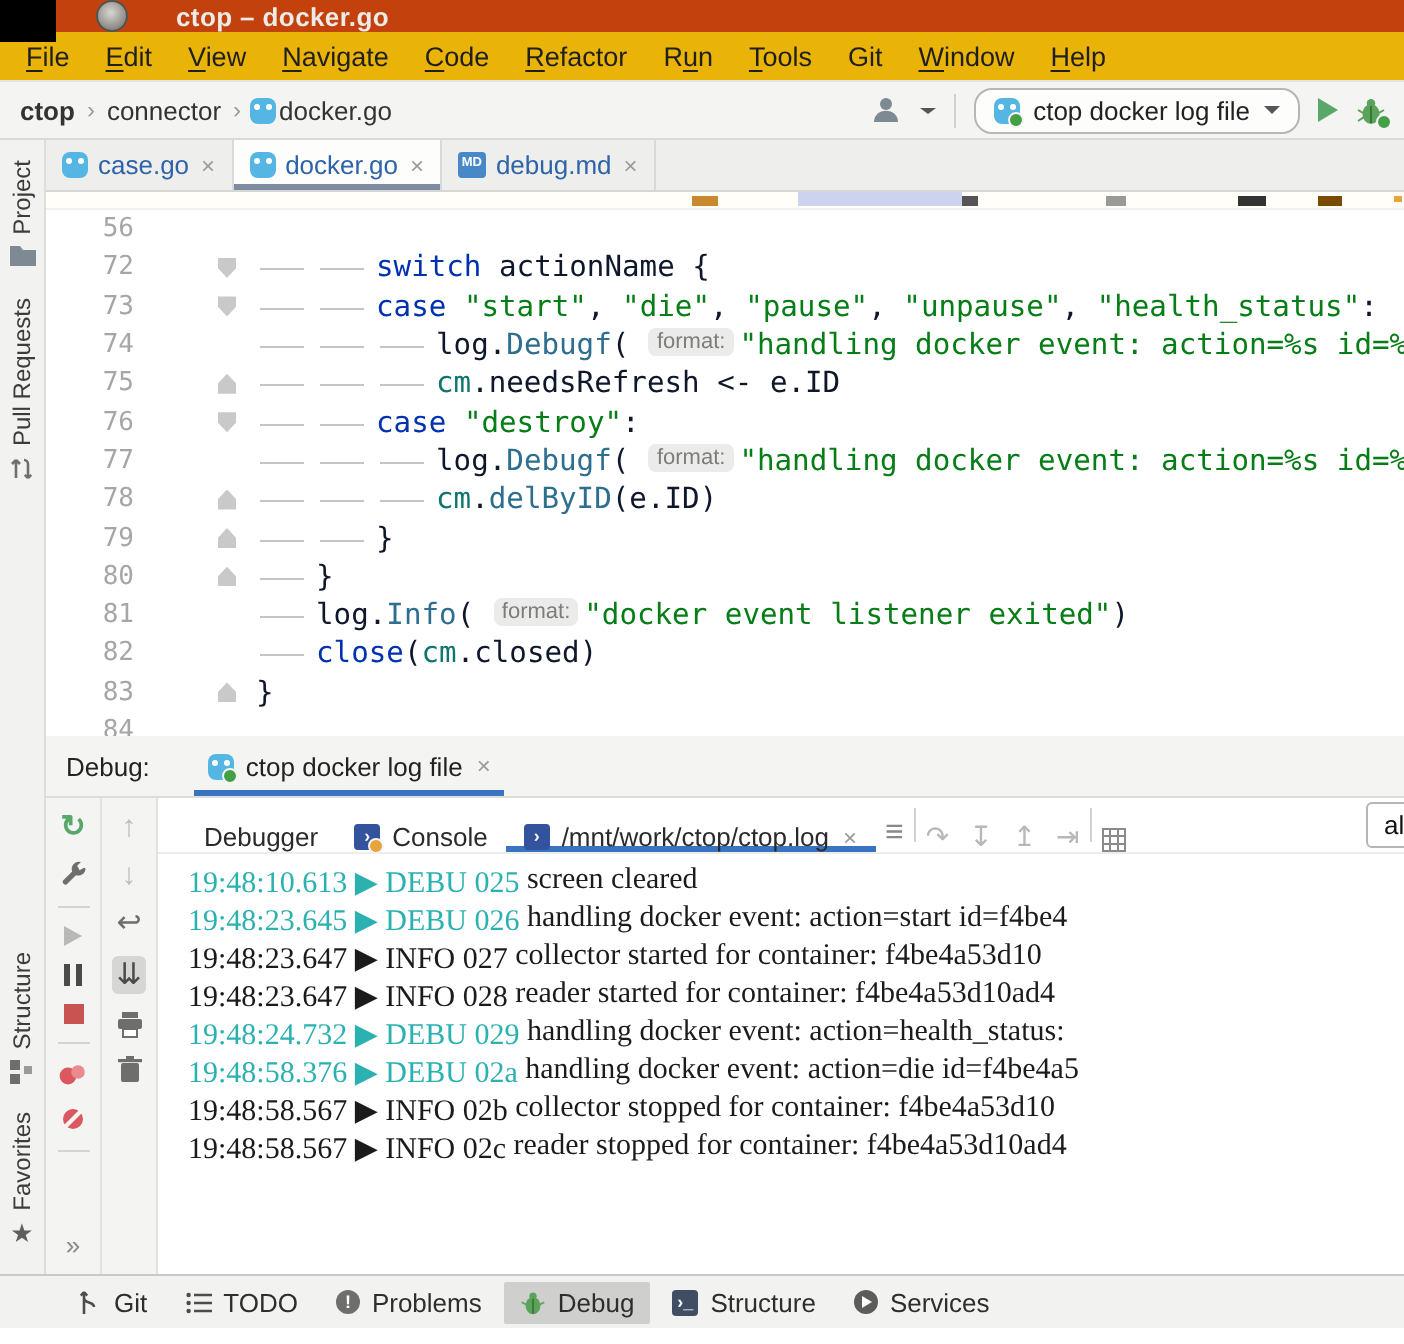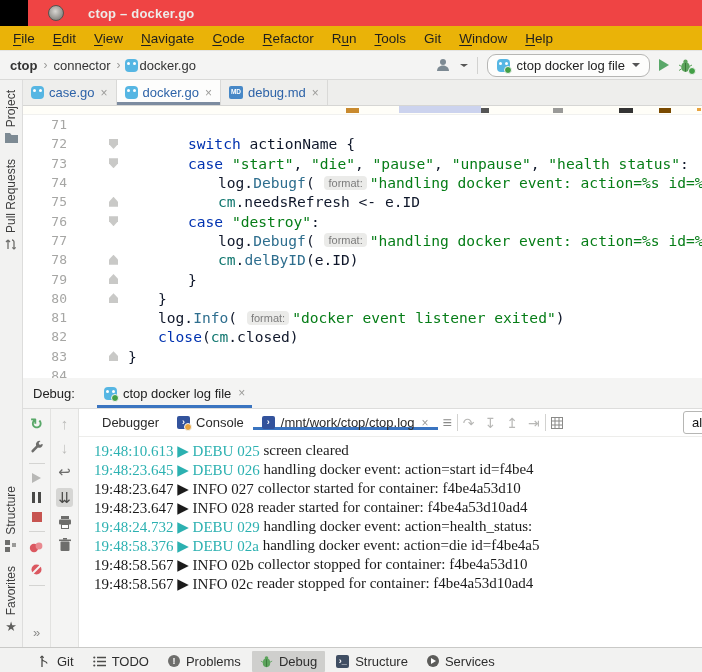--- a/index.html
+++ b/index.html
@@ -1,19 +1,19 @@
 <!DOCTYPE html>
 <html><head>
 <meta charset="utf-8">
 <style>
   html,body{margin:0;padding:0}
   body{width:702px;height:672px;position:relative;overflow:hidden;background:#fff;
        font-family:"Liberation Sans",sans-serif;-webkit-font-smoothing:antialiased}
   
-  .titlebar{height:26px;background:#ef4444;display:flex;align-items:center;color:#edebe8}
+  .titlebar{height:16px;background:#c2410c;display:flex;align-items:center;color:#edebe8}
   .corner{width:28px;height:26px;background:#000}
   .winbtn{width:14px;height:14px;border-radius:50%;margin-left:20px;
           background:radial-gradient(circle at 45% 38%,#d8d6d2,#8a8884 72%);border:1px solid #55534f}
   .wtitle{margin-left:24px;font-weight:bold;font-size:13px;letter-spacing:.2px}
   
   .menubar{height:24px;background:#eab308;display:flex;align-items:center;padding-left:4px;
            font-size:13.5px;color:#1f1f1f;border-bottom:1px solid #e4e4e2}
   .menu-item{padding:2px 9px;border-radius:2px}
   .menu-item u{text-underline-offset:2px}
   
@@ -46,21 +46,21 @@
   .partial{height:8px;position:relative;background:#fffef8;overflow:hidden;border-bottom:1px solid #f1f1ef}
   .frag{position:absolute;bottom:1px;height:5px}
   .editor{height:263px;overflow:hidden;background:#fff;
           font-family:"DejaVu Sans Mono",monospace;font-size:14.6px}
   .codeline{display:flex;height:19.3px;align-items:center;white-space:pre}
   .lnum{width:44px;text-align:right;color:#a6a6a4;font-size:13px;flex:none}
   .foldcol{width:61px;flex:none;display:flex;align-items:center}
   .fold{width:9px;height:10px;background:#c9c9c7;margin-left:42px}
   .fold-d{clip-path:polygon(0 0,100% 0,100% 52%,50% 100%,0 52%)}
   .fold-u{clip-path:polygon(50% 0,100% 48%,100% 100%,0 100%,0 48%)}
-  .lcode{flex:1;overflow:hidden;white-space:pre;display:flex;align-items:center}
+  .lcode{flex:1;overflow:hidden;white-space:pre;display:flex;align-items:flex-start}
   .tab-ws{display:inline-block;width:30px;height:100%;position:relative;flex:none}
   .tab-ws::after{content:"";position:absolute;left:2px;right:6px;top:9px;border-top:1px solid #c4c4c2}
   .tk-kw{color:#0032b0}.tk-st{color:#067d17}.tk-rc{color:#0f766e}.tk-fn{color:#2e6e8e}.tk-pl{color:#0f172a}
   .tk-hint{font-family:"Liberation Sans",sans-serif;font-size:11px;color:#7c7c7c;background:#ebebe9;
            border-radius:4px;padding:1px 4px;margin:0 3px 0 1px}
   .stripe-mark{position:absolute;right:1px;top:2px;width:4px;height:3px;background:#e8a33d}
   
   .contextbar{height:24px;background:#f6f6f5;border-top:1px solid #dddddc;border-bottom:1px solid #dddddc;
               display:flex;align-items:center;padding-left:83px;font-size:13px;color:#333}
   
@@ -69,21 +69,21 @@
   .dbg-head-label{align-self:center;margin-right:22px}
   .sess-tab{display:flex;align-items:center;gap:6px;padding:0 7px;box-shadow:inset 0 -3px 0 #3a74c0}
   
   .dbg-body{flex:1;display:flex;min-height:0}
   .dbg-col{width:27px;background:#f4f4f3;border-right:1px solid #e2e2e0;display:flex;flex-direction:column;
            align-items:center;padding-top:7px;gap:9px;flex:none}
   .hsep{width:16px;height:1px;background:#d4d4d2;flex:none}
   .ic{display:inline-flex;align-items:center;justify-content:center;line-height:1}
   .ic-box-sel{background:#d6d6d4;border-radius:3px;padding:2px}
   .dbg-content{flex:1;display:flex;flex-direction:column;min-width:0}
-  .dbg-toolbar{height:27px;display:flex;align-items:center;font-size:13px;color:#2a2a2a;
+  .dbg-toolbar{height:27px;display:flex;align-items:flex-end;font-size:13px;color:#2a2a2a;
                padding-left:14px;border-bottom:1px solid #ededeb;position:relative}
   .dtab{display:flex;align-items:center;gap:6px;padding:0 9px}
   .dtab.sel{box-shadow:inset 0 -3px 0 #3a74c0}
   .titem{display:flex;align-items:center;padding:0 5px;color:#8a8a88}
   .dbg-toolbar .vsep{align-self:center}
   .allcombo{position:absolute;right:-12px;top:2px;height:21px;border:1px solid #b6b6b4;border-radius:3px;
             background:#fff;display:flex;align-items:center;padding:0 8px;font-size:13px;color:#111}
   .log{flex:1;padding:5px 0 0 15px;font-family:Liberation Serif, serif;font-size:15px;
        overflow:hidden;white-space:pre}
   .logline{height:19px;display:flex;white-space:pre}
@@ -259,21 +259,21 @@
       <div class="frag" style="left:323px;width:13px;background:#c98a2e"></div>
       <div class="frag" style="left:376px;width:82px;height:7px;background:#ccd3ee"></div>
       <div class="frag" style="left:458px;width:8px;background:#555"></div>
       <div class="frag" style="left:530px;width:10px;background:#9a9a98"></div>
       <div class="frag" style="left:596px;width:14px;background:#333"></div>
       <div class="frag" style="left:636px;width:12px;background:#7a4a00"></div>
       <div class="stripe-mark"></div>
     </div>
 
     <div class="editor" id="editor">
-        <div class="codeline"><span class="lnum">71</span><span class="foldcol"></span><span class="lcode"></span></div>
+        <div class="codeline"><span class="lnum">56</span><span class="foldcol"></span><span class="lcode"></span></div>
         <div class="codeline"><span class="lnum">72</span><span class="foldcol"><span class="fold fold-d"></span></span><span class="lcode"><span class="tab-ws"></span><span class="tab-ws"></span><span class="tk-kw">switch</span><span class="tk-pl"> actionName {</span></span></div>
         <div class="codeline"><span class="lnum">73</span><span class="foldcol"><span class="fold fold-d"></span></span><span class="lcode"><span class="tab-ws"></span><span class="tab-ws"></span><span class="tk-kw">case</span><span class="tk-pl"> </span><span class="tk-st">"start"</span><span class="tk-pl">, </span><span class="tk-st">"die"</span><span class="tk-pl">, </span><span class="tk-st">"pause"</span><span class="tk-pl">, </span><span class="tk-st">"unpause"</span><span class="tk-pl">, </span><span class="tk-st">"health_status"</span><span class="tk-pl">:</span></span></div>
         <div class="codeline"><span class="lnum">74</span><span class="foldcol"></span><span class="lcode"><span class="tab-ws"></span><span class="tab-ws"></span><span class="tab-ws"></span><span class="tk-pl">log.</span><span class="tk-fn">Debugf</span><span class="tk-pl">( </span><span class="tk-hint">format:</span><span class="tk-st">"handling docker event: action=%s id=%s</span></span></div>
         <div class="codeline"><span class="lnum">75</span><span class="foldcol"><span class="fold fold-u"></span></span><span class="lcode"><span class="tab-ws"></span><span class="tab-ws"></span><span class="tab-ws"></span><span class="tk-rc">cm</span><span class="tk-pl">.needsRefresh &lt;- e.ID</span></span></div>
         <div class="codeline"><span class="lnum">76</span><span class="foldcol"><span class="fold fold-d"></span></span><span class="lcode"><span class="tab-ws"></span><span class="tab-ws"></span><span class="tk-kw">case</span><span class="tk-pl"> </span><span class="tk-st">"destroy"</span><span class="tk-pl">:</span></span></div>
         <div class="codeline"><span class="lnum">77</span><span class="foldcol"></span><span class="lcode"><span class="tab-ws"></span><span class="tab-ws"></span><span class="tab-ws"></span><span class="tk-pl">log.</span><span class="tk-fn">Debugf</span><span class="tk-pl">( </span><span class="tk-hint">format:</span><span class="tk-st">"handling docker event: action=%s id=%s</span></span></div>
         <div class="codeline"><span class="lnum">78</span><span class="foldcol"><span class="fold fold-u"></span></span><span class="lcode"><span class="tab-ws"></span><span class="tab-ws"></span><span class="tab-ws"></span><span class="tk-rc">cm</span><span class="tk-pl">.</span><span class="tk-fn">delByID</span><span class="tk-pl">(e.ID)</span></span></div>
         <div class="codeline"><span class="lnum">79</span><span class="foldcol"><span class="fold fold-u"></span></span><span class="lcode"><span class="tab-ws"></span><span class="tab-ws"></span><span class="tk-pl">}</span></span></div>
         <div class="codeline"><span class="lnum">80</span><span class="foldcol"><span class="fold fold-u"></span></span><span class="lcode"><span class="tab-ws"></span><span class="tk-pl">}</span></span></div>
         <div class="codeline"><span class="lnum">81</span><span class="foldcol"></span><span class="lcode"><span class="tab-ws"></span><span class="tk-pl">log.</span><span class="tk-fn">Info</span><span class="tk-pl">( </span><span class="tk-hint">format:</span><span class="tk-st">"docker event listener exited"</span><span class="tk-pl">)</span></span></div>

